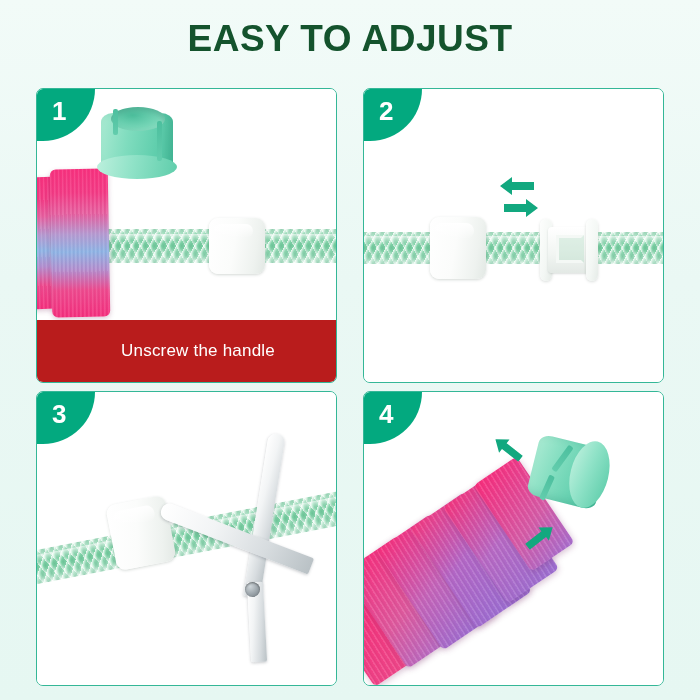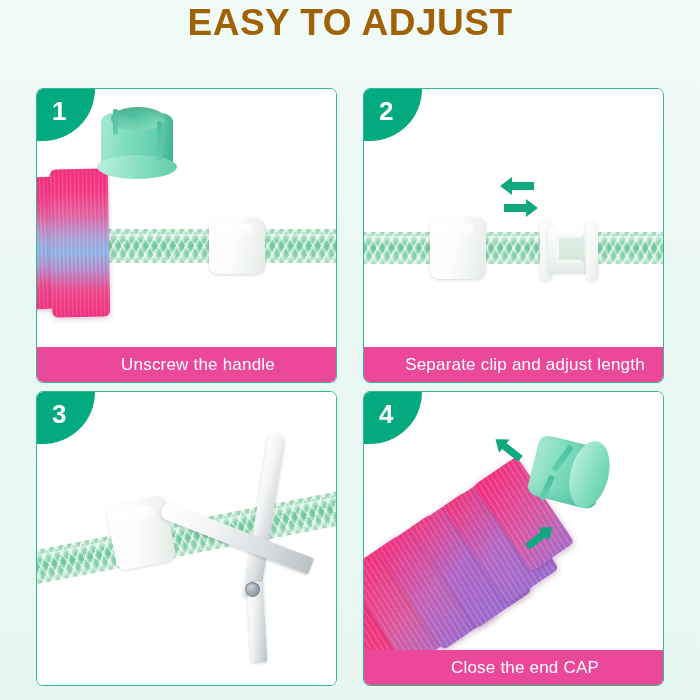--- a/index.html
+++ b/index.html
@@ -24,23 +24,24 @@
     top: 0; left: 0;
     width: 700px;
     height: 82px;
     text-align: center;
     padding-top: 2px;
   }
   .title {
     font-size: 37px;
     font-weight: bold;
     letter-spacing: 0.5px;
-    color: #a16207;
+    color: #14532d;
     line-height: 42px;
     white-space: nowrap;
+    margin-top: 16px;
   }
   .subtitle {
     font-size: 19px;
     color: #23262b;
     line-height: 30px;
     margin-top: 2px;
     white-space: nowrap;
   }
 
   
@@ -82,22 +83,22 @@
     color: #ffffff;
     font-size: 26px;
     font-weight: bold;
     line-height: 44px;
     text-align: left;
     padding-left: 15px;
     z-index: 12;
   }
 
   .caption {
-    height: 35px;
-    background: #ec4899;
+    height: 62px;
+    background: #b91c1c;
     color: #ffffff;
     font-size: 17px;
     display: flex;
     align-items: center;
     justify-content: center;
     letter-spacing: 0.2px;
     white-space: nowrap;
     padding-left: 23px;
   }
 
@@ -293,21 +294,20 @@
           </svg>
         </div>
 
         <div class="clip" style="left:66px; top:128px; width:56px; height:62px;"></div>
 
         <div class="flange" style="left:176px; top:130px; width:12px; height:62px;"></div>
         <div class="flange-body" style="left:184px; top:138px; width:44px; height:46px;"></div>
         <div class="flange" style="left:222px; top:130px; width:12px; height:62px;"></div>
         <div class="spiral" style="left:192px; top:146px; width:28px; height:28px;"></div>
       </div>
-      <div class="caption">Separate clip and adjust length</div>
     </div>
 
     <div class="panel">
       <div class="stage">
 
         <div class="badge">3</div>
 
         <div class="rope sheen" style="left:-18px; top:128px; width:345px; height:34px; transform:rotate(-11deg);"></div>
 
         <div class="clip" style="left:74px; top:108px; width:60px; height:66px; transform:rotate(-11deg);"></div>
@@ -356,17 +356,16 @@
           <svg width="32" height="18" viewBox="0 0 34 18">
             <path d="M0 9 L12 0 L12 5 L34 5 L34 13 L12 13 L12 18 Z" fill="#12a87f"></path>
           </svg>
         </div>
         <div class="arrow" style="left:160px; top:136px; transform:rotate(-38deg);">
           <svg width="32" height="18" viewBox="0 0 34 18">
             <path d="M34 9 L22 0 L22 5 L0 5 L0 13 L22 13 L22 18 Z" fill="#12a87f"></path>
           </svg>
         </div>
       </div>
-      <div class="caption">Close the end CAP</div>
     </div>
 
   </div>
 </div>
 
 </body></html>

